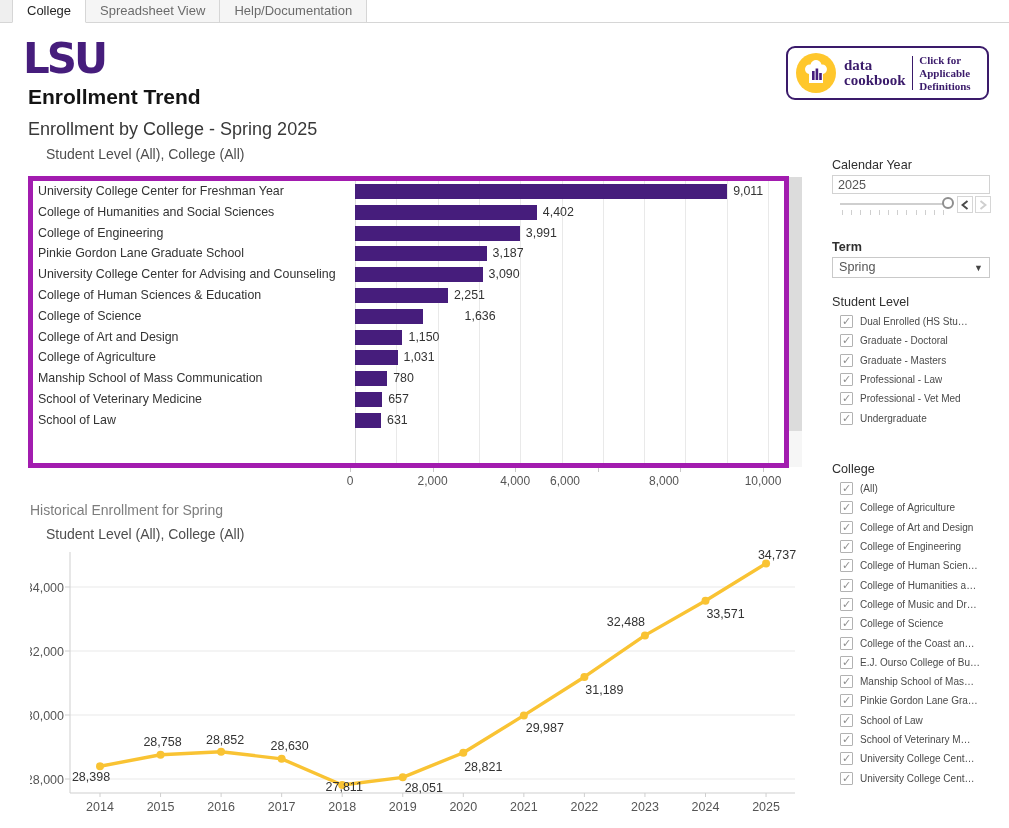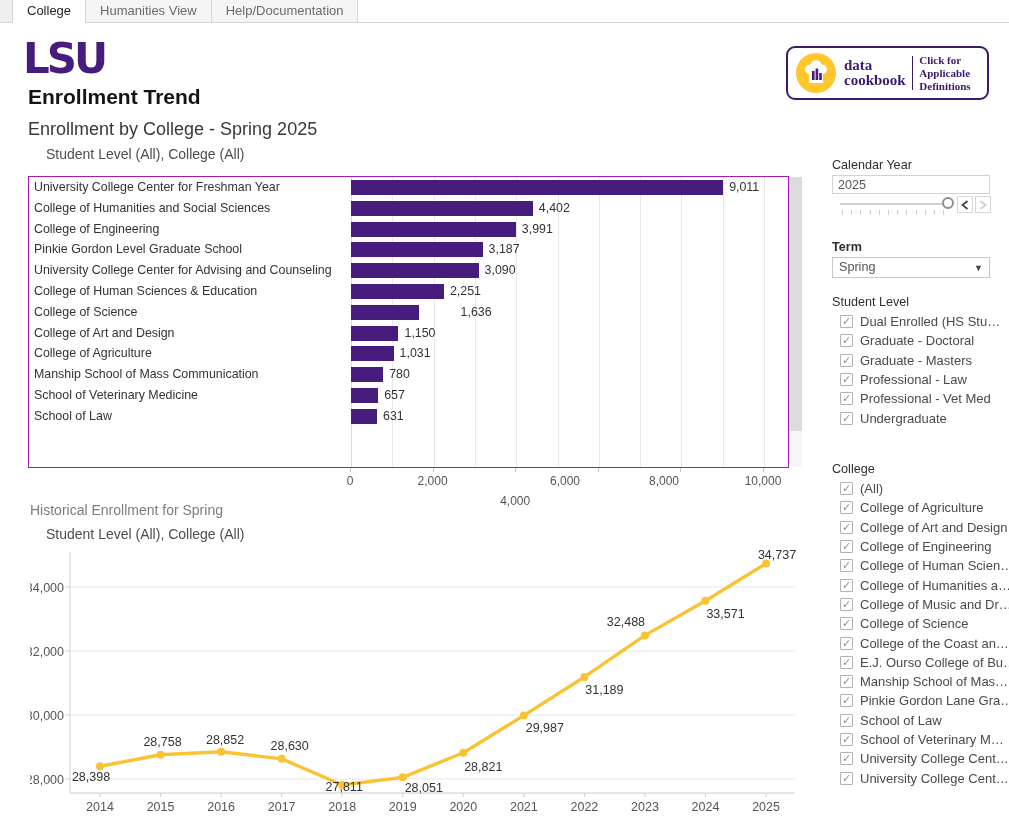--- a/index.html
+++ b/index.html
@@ -28,21 +28,21 @@
   .cb-note { font-family:"Liberation Serif", serif; font-weight:bold; color:#3a1a6a;
     font-size:11px; line-height:13px; }
 
   .h1 { position:absolute; left:28px; top:85px; font-size:21px; font-weight:bold; color:#141414; }
   .h2 { position:absolute; left:28px; top:119px; font-size:18px; color:#383838; }
   .sub { position:absolute; font-size:14px; color:#4e4e4e; }
   .h3 { position:absolute; left:30px; top:502px; font-size:14px; color:#7d7d7d; }
 
   
   .bar-wrap { position:absolute; left:28px; top:176px; width:761px; height:292px;
-    border:1px solid #a21caf; overflow:hidden; background:#fff; }
+    border:5px solid #a21caf; overflow:hidden; background:#fff; }
   .vgrid { position:absolute; top:0; bottom:0; width:1px; background:#e9e9e9; }
   .vgrid.zero { background:#dcdcdc; }
   .bar-row { position:relative; height:20.8px; }
   .bar-cat { position:absolute; left:5px; top:0; line-height:20.8px; font-size:12.4px;
     color:#333; white-space:nowrap; }
   .bar-rect { position:absolute; left:322px; top:3px; height:15px; }
   .bar-val { position:absolute; top:0; line-height:20.8px; font-size:12.4px; color:#333; }
   .bar-axis { position:absolute; left:28px; top:468px; width:761px; height:22px; }
   .bar-tick { position:absolute; top:0; width:1px; height:4px; background:#c9c9c9; }
   .bar-ticklab { position:absolute; top:6px; transform:translateX(-50%); font-size:12px; color:#555; }
@@ -67,30 +67,30 @@
     background:#fff; display:flex; align-items:center; justify-content:center; }
   .term-select { position:absolute; left:2px; top:257px; width:158px; height:21px;
     border:1px solid #c9c9c9; font-size:12.6px; color:#555; line-height:19px;
     padding:0 6px; background:#fff; }
   .term-caret { position:absolute; right:6px; top:1px; font-size:9px; color:#444; line-height:19px; }
   .checklist { position:absolute; left:2px; list-style:none; width:177px; }
   .checklist li { height:19.3px; display:flex; align-items:center; cursor:default; }
   .cb-box { width:13px; height:13px; border:1px solid #b2b2b2; border-radius:1px;
     margin:0 7px 0 8px; font-size:11px; line-height:11px; color:#8f8f8f;
     text-align:center; flex:0 0 13px; background:#fff; }
-  .cb-lab { font-size:13px; color:#4a4a4a; white-space:nowrap; overflow:hidden; }
+  .cb-lab { font-size:10px; color:#4a4a4a; white-space:nowrap; overflow:hidden; }
 </style>
 </head>
 <body>
 
 <div class="tabbar">
   <div class="tab-sliver"></div>
   <div id="tabs" style="display:flex">
       <div class="tab active">College</div>
-      <div class="tab">Humanities View</div>
+      <div class="tab">Spreadsheet View</div>
       <div class="tab">Help/Documentation</div>
     </div>
 </div>
 
 <div class="logo">
   <svg width="95" height="42" viewBox="0 0 95 42">
     <text x="-2" y="35" font-family="DejaVu Sans, sans-serif" font-weight="bold" font-size="42" fill="#461D7C" letter-spacing="-3">LSU</text>
   </svg>
 </div>
 
@@ -139,21 +139,21 @@
       <span class="bar-cat">College of Humanities and Social Sciences</span>
       <div class="bar-rect" style="width: 181.803px; background: rgb(70, 29, 124);"></div>
       <span class="bar-val" style="left: 509.803px;">4,402</span>
     </div>
     <div class="bar-row">
       <span class="bar-cat">College of Engineering</span>
       <div class="bar-rect" style="width: 164.828px; background: rgb(70, 29, 124);"></div>
       <span class="bar-val" style="left: 492.828px;">3,991</span>
     </div>
     <div class="bar-row">
-      <span class="bar-cat">Pinkie Gordon Level Graduate School</span>
+      <span class="bar-cat">Pinkie Gordon Lane Graduate School</span>
       <div class="bar-rect" style="width: 131.623px; background: rgb(70, 29, 124);"></div>
       <span class="bar-val" style="left: 459.623px;">3,187</span>
     </div>
     <div class="bar-row">
       <span class="bar-cat">University College Center for Advising and Counseling</span>
       <div class="bar-rect" style="width: 127.617px; background: rgb(70, 29, 124);"></div>
       <span class="bar-val" style="left: 455.617px;">3,090</span>
     </div>
     <div class="bar-row">
       <span class="bar-cat">College of Human Sciences &amp; Education</span>
@@ -190,21 +190,21 @@
       <div class="bar-rect" style="width: 26.0603px; background: rgb(70, 29, 124);"></div>
       <span class="bar-val" style="left: 354.06px;">631</span>
     </div>
   </div>
 <div class="bar-axis" id="bar-axis">
     <div class="bar-tick" style="left: 322px;"></div>
     <div class="bar-ticklab" style="left: 322px;">0</div>
     <div class="bar-tick" style="left: 404.6px;"></div>
     <div class="bar-ticklab" style="left: 404.6px;">2,000</div>
     <div class="bar-tick" style="left: 487.2px;"></div>
-    <div class="bar-ticklab" style="left: 487.2px; margin-top: 20px;">4,000</div>
+    <div class="bar-ticklab" style="left: 487.2px;">4,000</div>
     <div class="bar-tick" style="left: 569.8px;"></div>
     <div class="bar-ticklab" style="left: 537px;">6,000</div>
     <div class="bar-tick" style="left: 652.4px;"></div>
     <div class="bar-ticklab" style="left: 636px;">8,000</div>
     <div class="bar-tick" style="left: 735px;"></div>
     <div class="bar-ticklab" style="left: 735px;">10,000</div>
   </div>
 <div class="vscroll">
   <div class="thumb"></div>
 </div>

